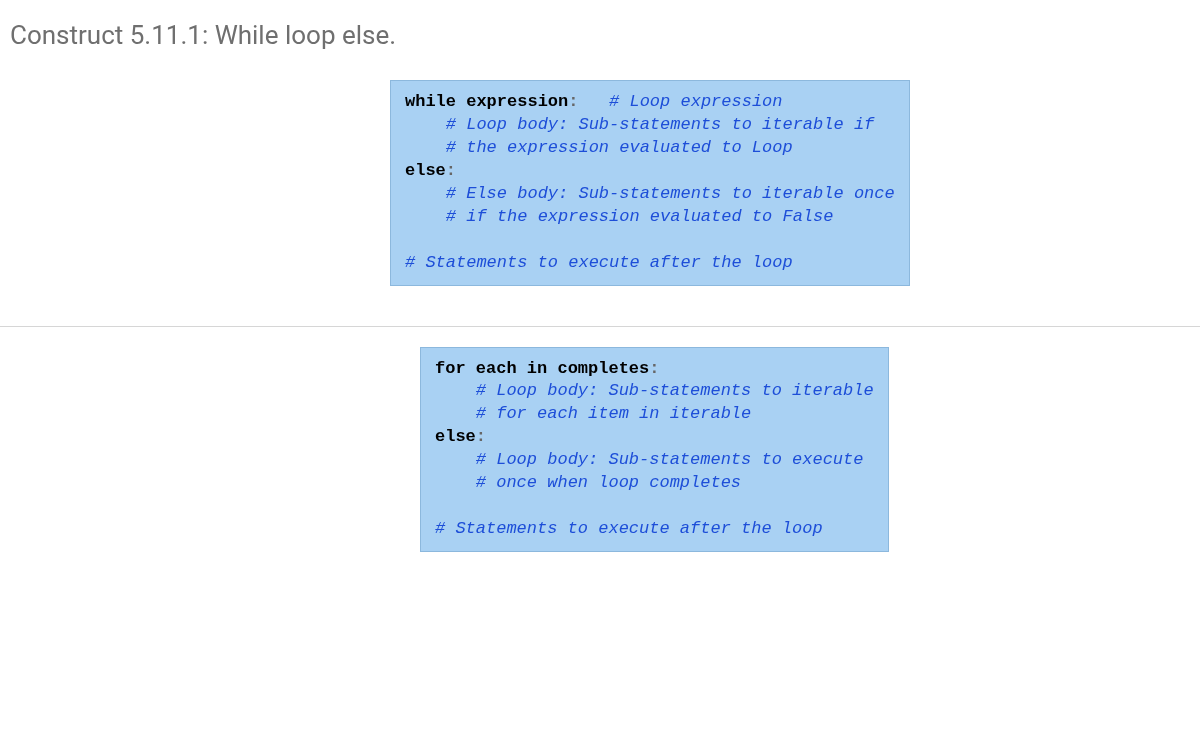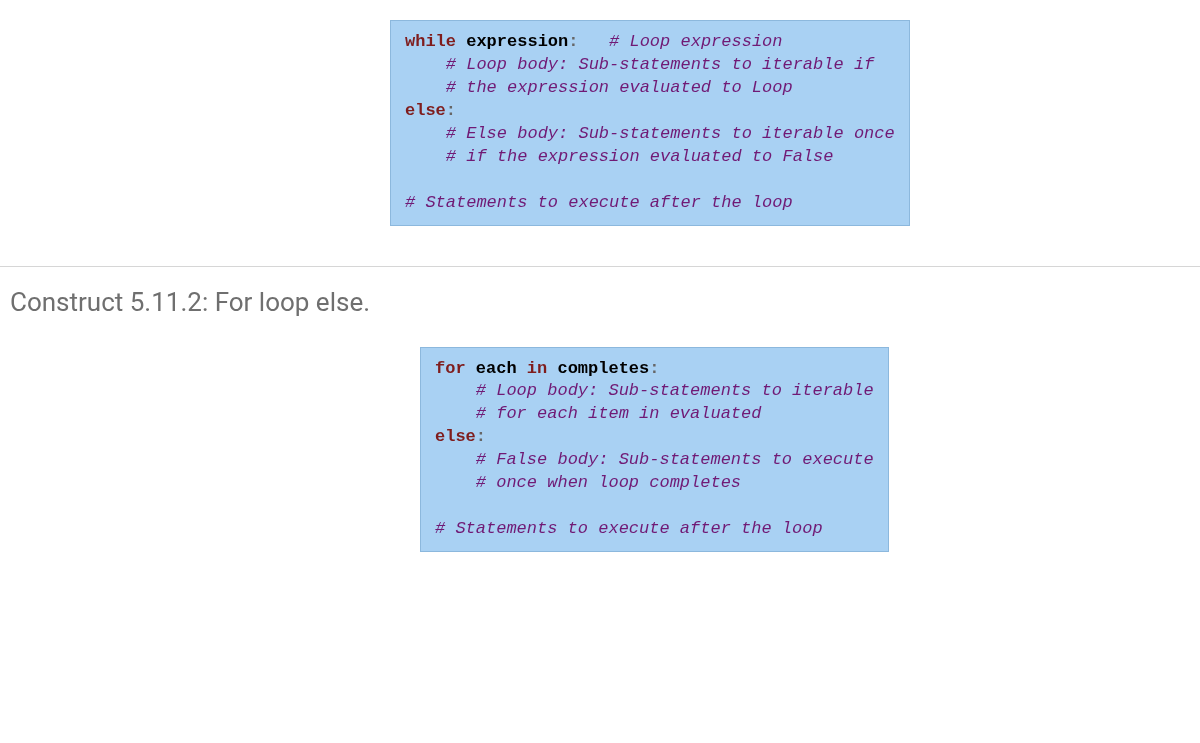--- a/index.html
+++ b/index.html
@@ -32,65 +32,65 @@
       white-space: pre;
       display: inline-block;
     }
     .code-block-1 {
       margin-left: 380px;
     }
     .code-block-2 {
       margin-left: 410px;
     }
     .kw {
-      color: #7f1d1d;
+      color: #000000;
       font-weight: bold;
       font-style: normal;
     }
     .ident {
       color: #000000;
       font-weight: bold;
       font-style: normal;
       text-align: right;
     }
     .punct {
       color: #666666;
       font-weight: bold;
       font-style: normal;
     }
     .comment {
-      color: #701a75;
+      color: #1d4ed8;
       font-style: italic;
       font-weight: normal;
     }
     .divider {
       border: none;
       border-top: 1px solid #d6d6d6;
       margin: 0;
     }
   </style>
 </head>
 <body>
 
 <div class="construct-section">
+  <h2 class="construct-heading">Construct 5.11.1: While loop else.</h2>
   <div class="code-block code-block-1"><span class="kw">while</span> <span class="ident">expression</span><span class="punct">:</span>   <span class="comment"># Loop expression</span>
     <span class="comment"># Loop body: Sub-statements to iterable if</span>
     <span class="comment"># the expression evaluated to Loop</span>
 <span class="kw">else</span><span class="punct">:</span>
     <span class="comment"># Else body: Sub-statements to iterable once</span>
     <span class="comment"># if the expression evaluated to False</span>
 
 <span class="comment"># Statements to execute after the loop</span></div>
 </div>
 
 <hr class="divider">
 
 <div class="construct-section">
-  <h2 class="construct-heading">Construct 5.11.2: For loop else.</h2>
   <div class="code-block code-block-2"><span class="kw">for</span> <span class="ident">each</span> <span class="kw">in</span> <span class="ident">completes</span><span class="punct">:</span>
     <span class="comment"># Loop body: Sub-statements to iterable</span>
-    <span class="comment"># for each item in evaluated</span>
+    <span class="comment"># for each item in iterable</span>
 <span class="kw">else</span><span class="punct">:</span>
-    <span class="comment"># False body: Sub-statements to execute</span>
+    <span class="comment"># Loop body: Sub-statements to execute</span>
     <span class="comment"># once when loop completes</span>
 
 <span class="comment"># Statements to execute after the loop</span></div>
 </div>
 
 </body></html>

